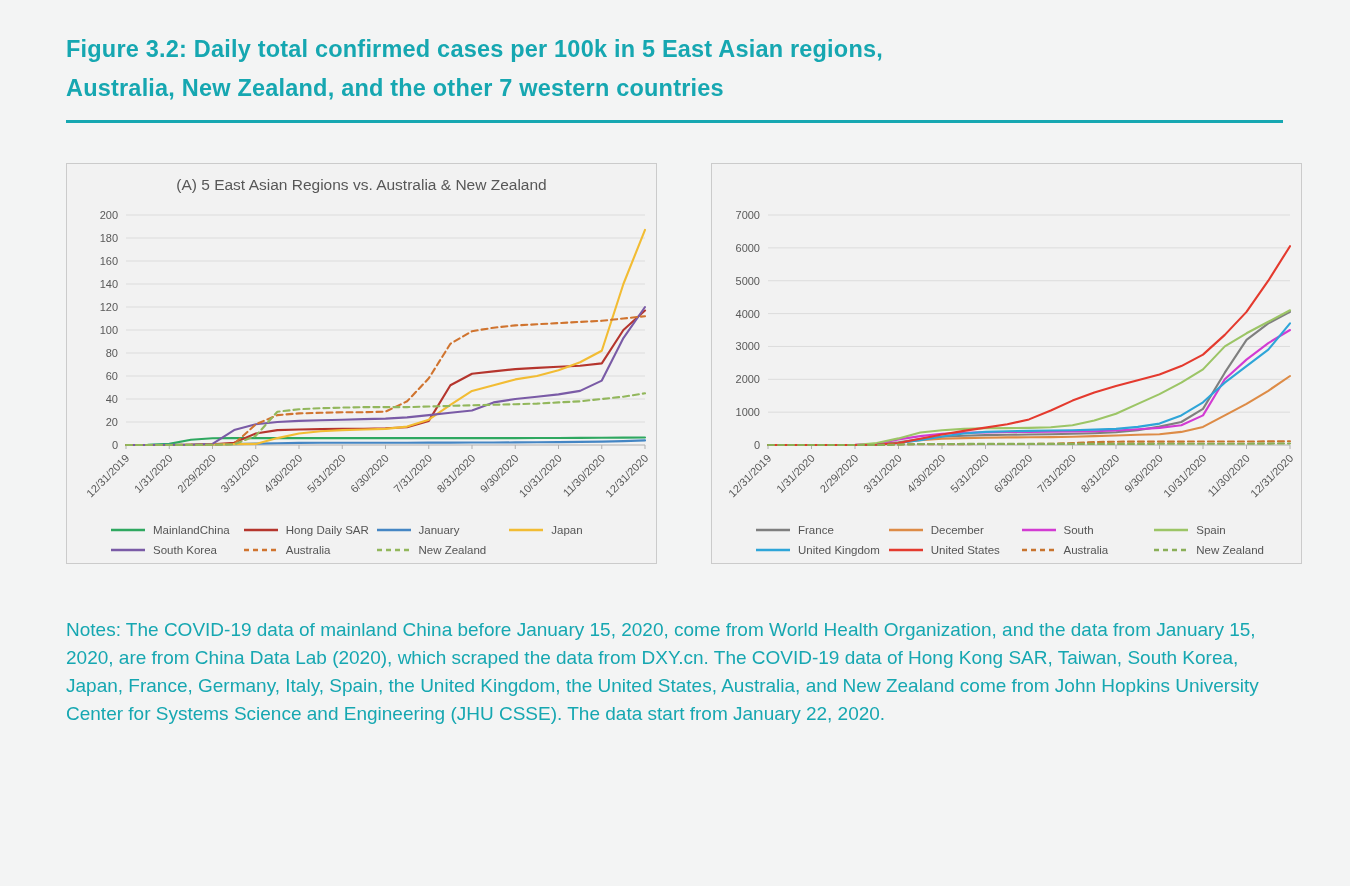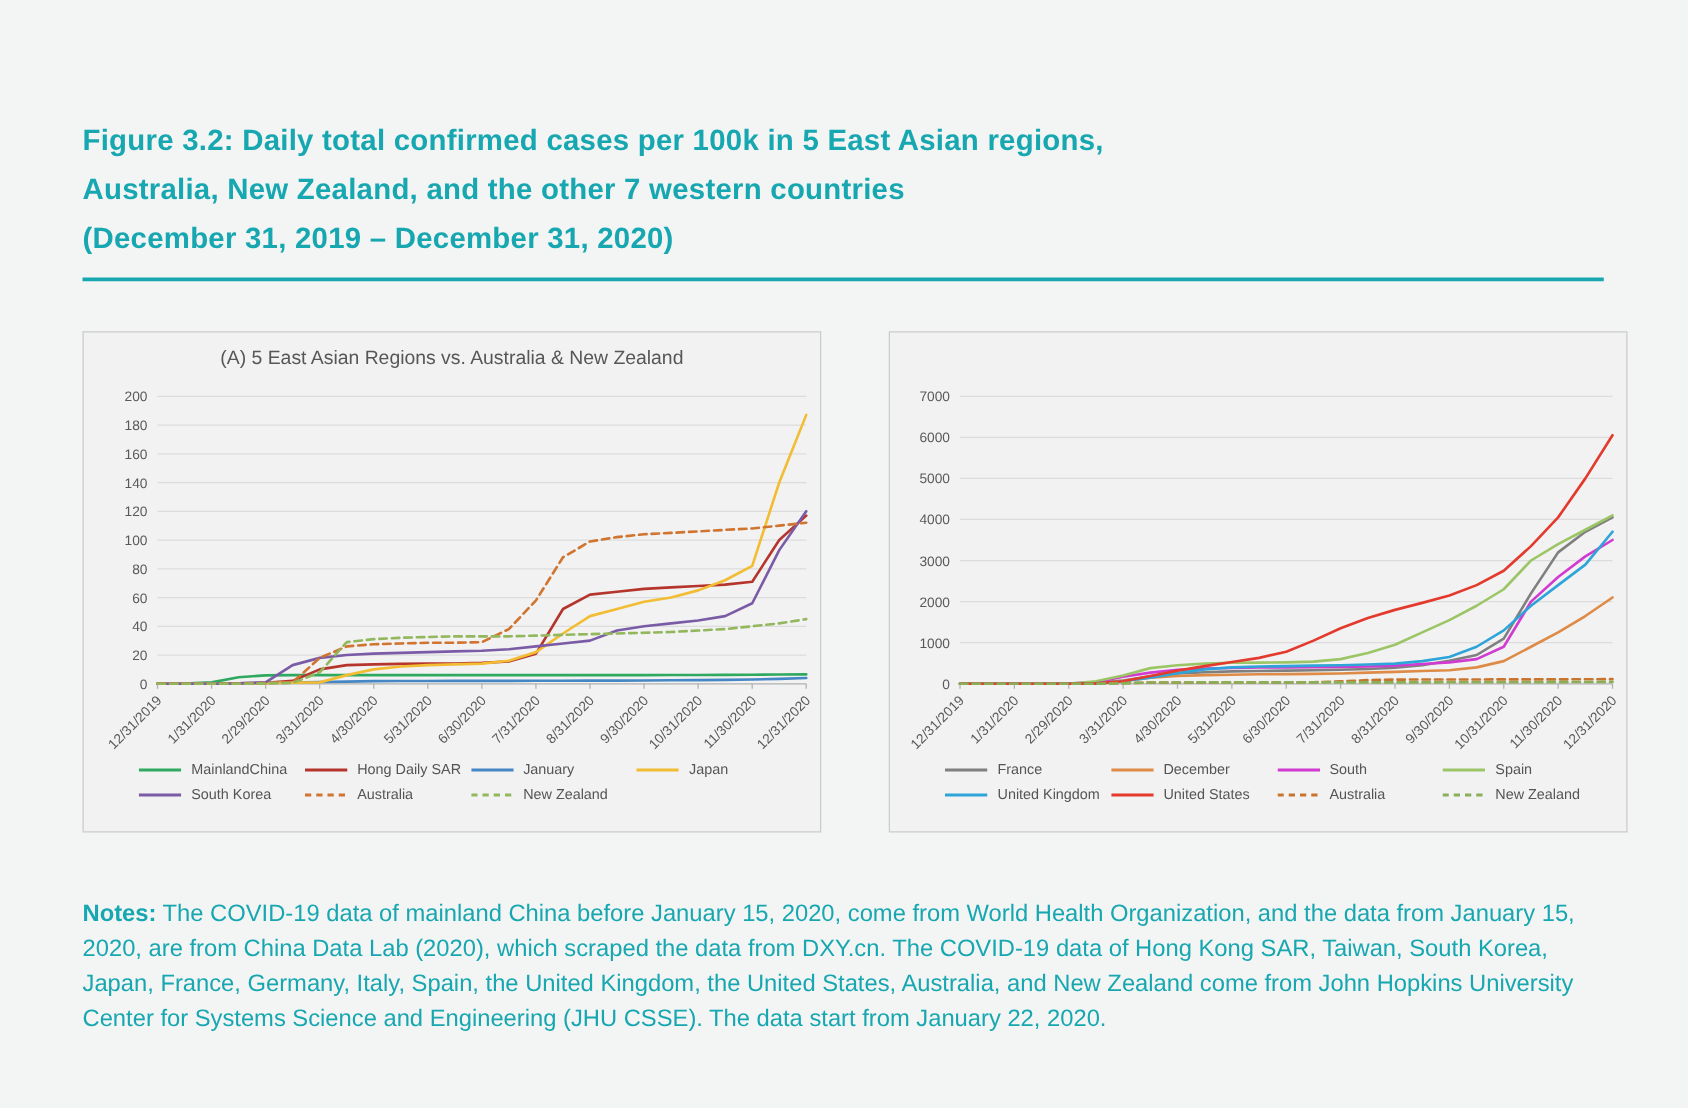--- a/index.html
+++ b/index.html
@@ -2,21 +2,21 @@
 <html><head>
 <meta charset="utf-8">
 <style>
   html,body{margin:0;padding:0;}
   body{
     width:1350px;height:886px;
     background:#f3f4f4;
     font-family:"Liberation Sans",sans-serif;
     overflow:hidden;
   }
-  .page{padding:93px 67px 0 66px;}
+  .page{padding:30px 67px 0 66px;}
   .figure-title{
     color:#16a7b1;
     font-size:23.5px;
     font-weight:700;
     line-height:39px;
     letter-spacing:.2px;
   }
   .title-rule{
     height:3px;background:#16a7b1;margin-top:12px;border:none;
   }
@@ -29,44 +29,43 @@
     border:1px solid #cbcbcb;
   }
   .chart-title{
     position:absolute;top:12px;left:0;width:100%;
     text-align:center;
     font-size:15.5px;color:#575757;
   }
   .chart-svg{position:absolute;left:0;top:0;}
   .chart-svg text{fill:#595959;font-family:"Liberation Sans",sans-serif;}
   .legend{
-    position:absolute;left:44px;right:14px;top:344px;
+    position:absolute;left:44px;right:14px;top:360px;
     display:flex;flex-direction:column;gap:8px;
   }
   .legend-row{display:grid;grid-template-columns:repeat(4,1fr);}
   .legend-item{display:flex;align-items:center;gap:8px;}
   .legend-label{font-size:11.5px;color:#555;white-space:nowrap;}
   .notes{
     margin:52px 0 0 0;
     width:1218px;
     color:#16a7b1;
     font-size:19px;
     line-height:28px;
   }
-  .notes-label{font-weight:700;}
+  .notes-label{font-weight:400;}
 </style>
 </head>
 <body>
 
 <div class="page">
 
   <div class="figure-title">
     <div>Figure 3.2: Daily total confirmed cases per 100k in 5 East Asian regions,</div>
     <div>Australia, New Zealand, and the other 7 western countries</div>
-    <div>(December 31, 2019 – December 31, 2020)</div>
   </div>
 
   <hr class="title-rule">
 
   <div class="charts">
     <div class="panel">
         <div class="chart-title">(A) 5 East Asian Regions vs. Australia &amp; New Zealand</div>
         <svg width="589" height="399" viewBox="0 0 589 399" class="chart-svg">
           <line x1="59" x2="578" y1="281" y2="281" stroke="#b0b0b0" stroke-width="1"></line>
           <text x="51" y="285" text-anchor="end" font-size="11">0</text>

